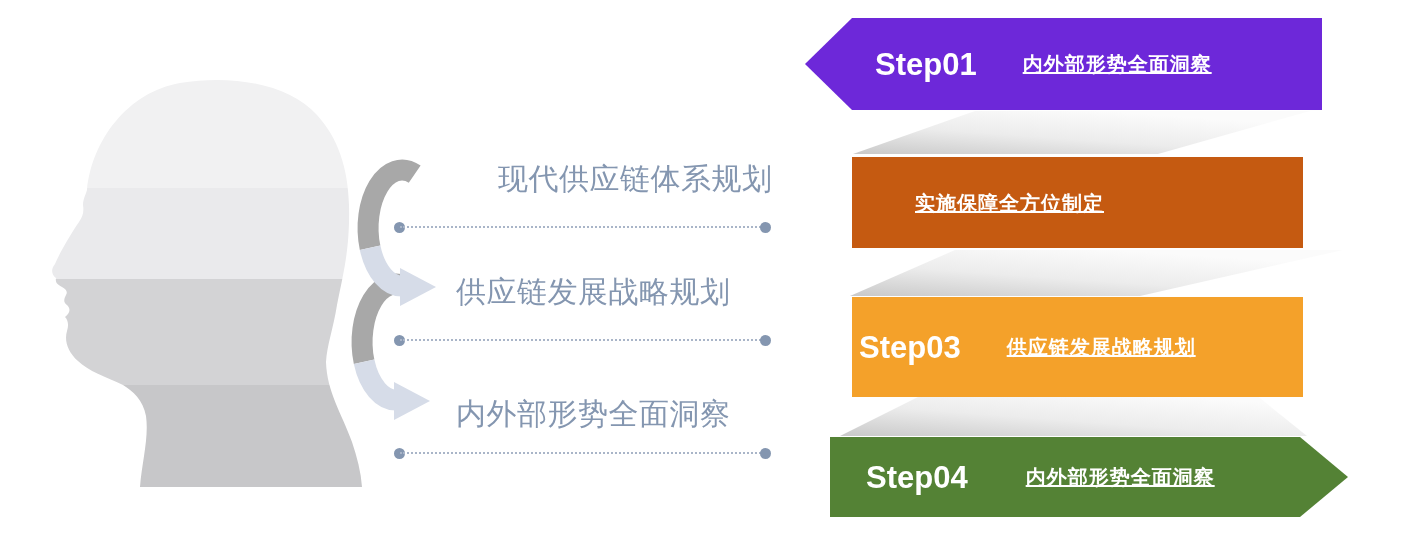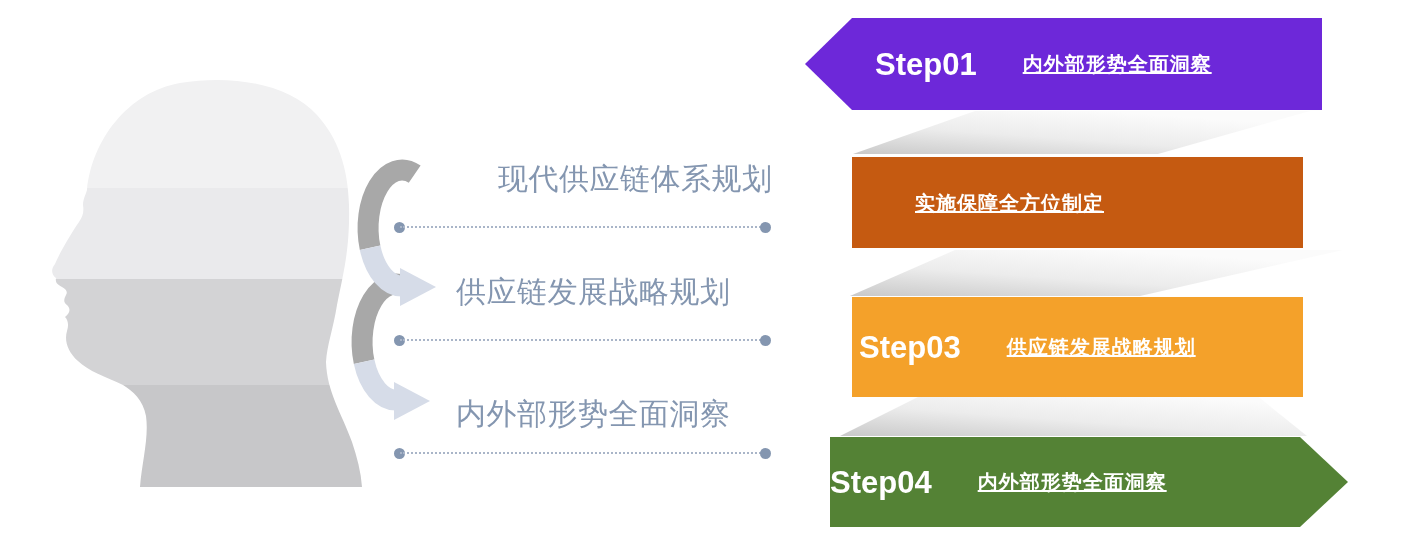--- a/index.html
+++ b/index.html
@@ -37,23 +37,24 @@
   .step-no{font-size:31px;font-weight:bold;line-height:1;}
   .step-title{font-size:20px;font-weight:bold;line-height:1;margin-left:46px;letter-spacing:1px;text-decoration:underline;}
   .banner-1{
     left:805px;top:18px;width:517px;height:92px;padding-left:70px;box-sizing:border-box;
     -webkit-clip-path:polygon(47px 0,100% 0,100% 100%,47px 100%,0 50%);
     clip-path:polygon(47px 0,100% 0,100% 100%,47px 100%,0 50%);
   }
   .banner-2{left:852px;top:157px;width:451px;height:91px;padding-left:17px;box-sizing:border-box;}
   .banner-3{left:852px;top:297px;width:451px;height:100px;padding-left:7px;box-sizing:border-box;}
   .banner-4{
-    left:830px;top:437px;width:518px;height:90px;box-sizing:border-box;
+    left:830px;top:437px;width:518px;height:80px;padding-left:36px;box-sizing:border-box;
     -webkit-clip-path:polygon(0 0,470px 0,100% 50%,470px 100%,0 100%);
     clip-path:polygon(0 0,470px 0,100% 50%,470px 100%,0 100%);
+    gap:12px;
   }
 </style>
 </head>
 <body>
 
 <div class="slide">
 
   <svg class="decor-svg" viewBox="0 0 1408 538" xmlns="http://www.w3.org/2000/svg">
     <defs>
       <clipPath id="headClip">

